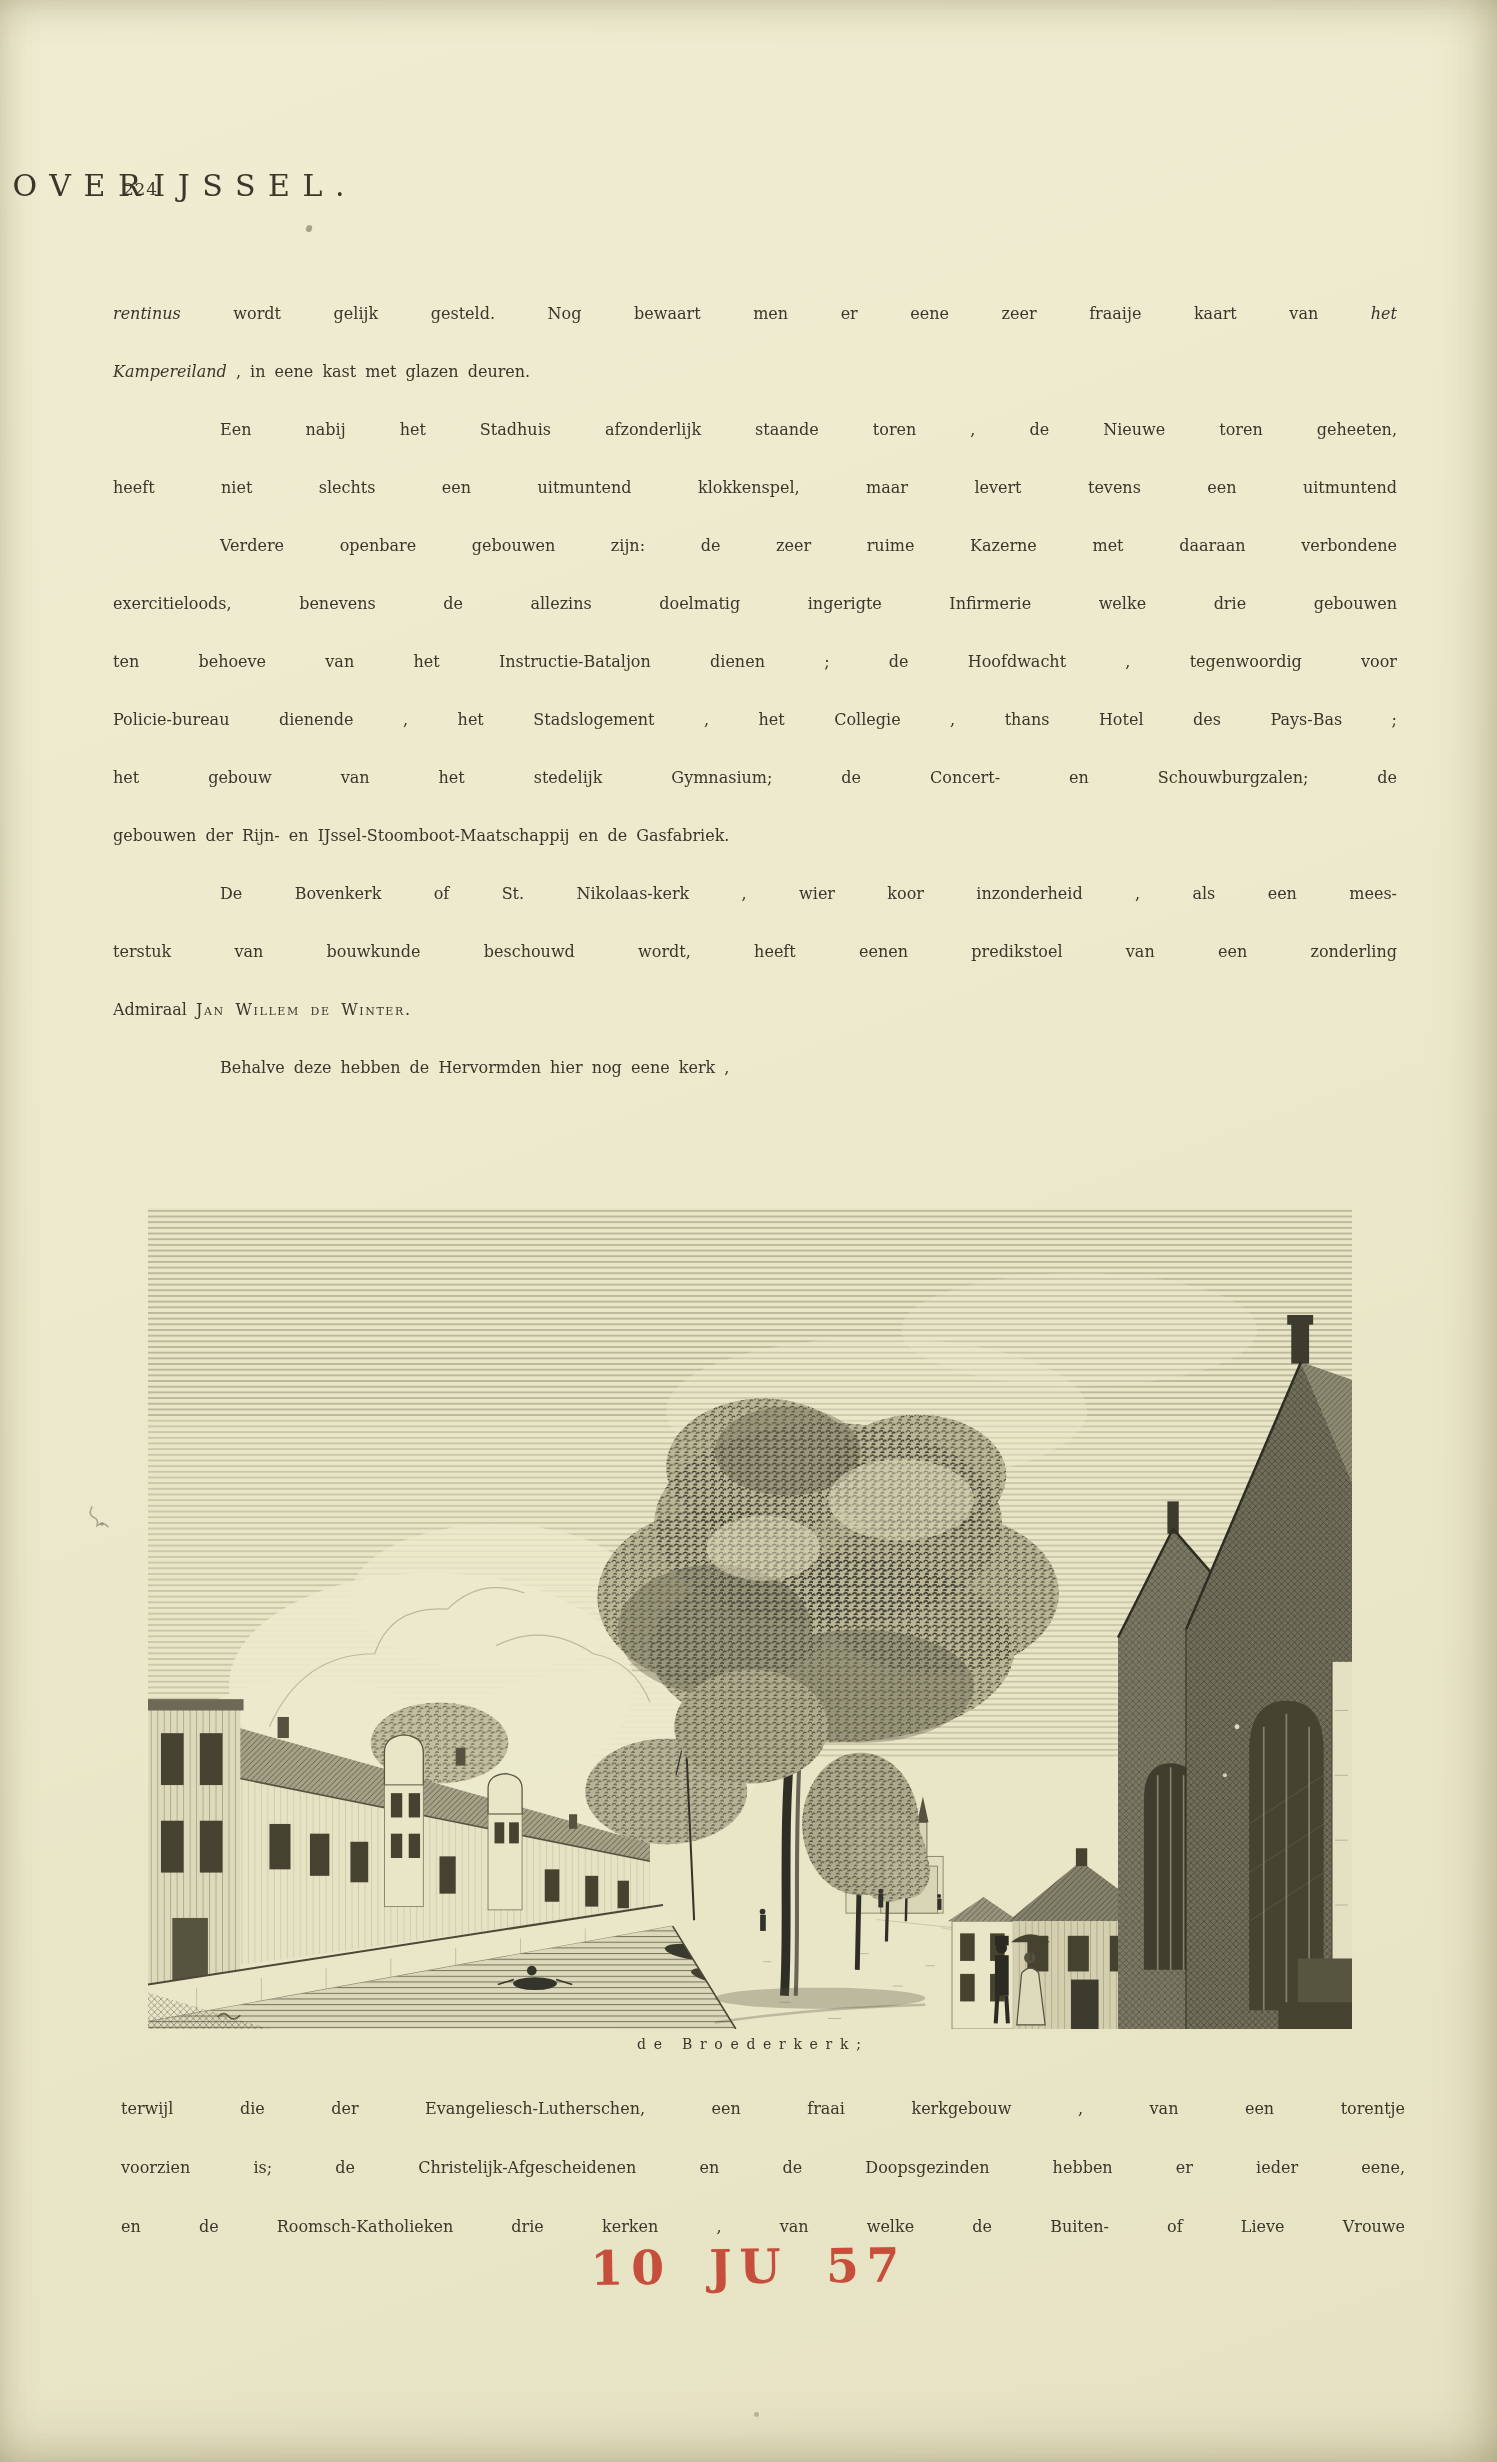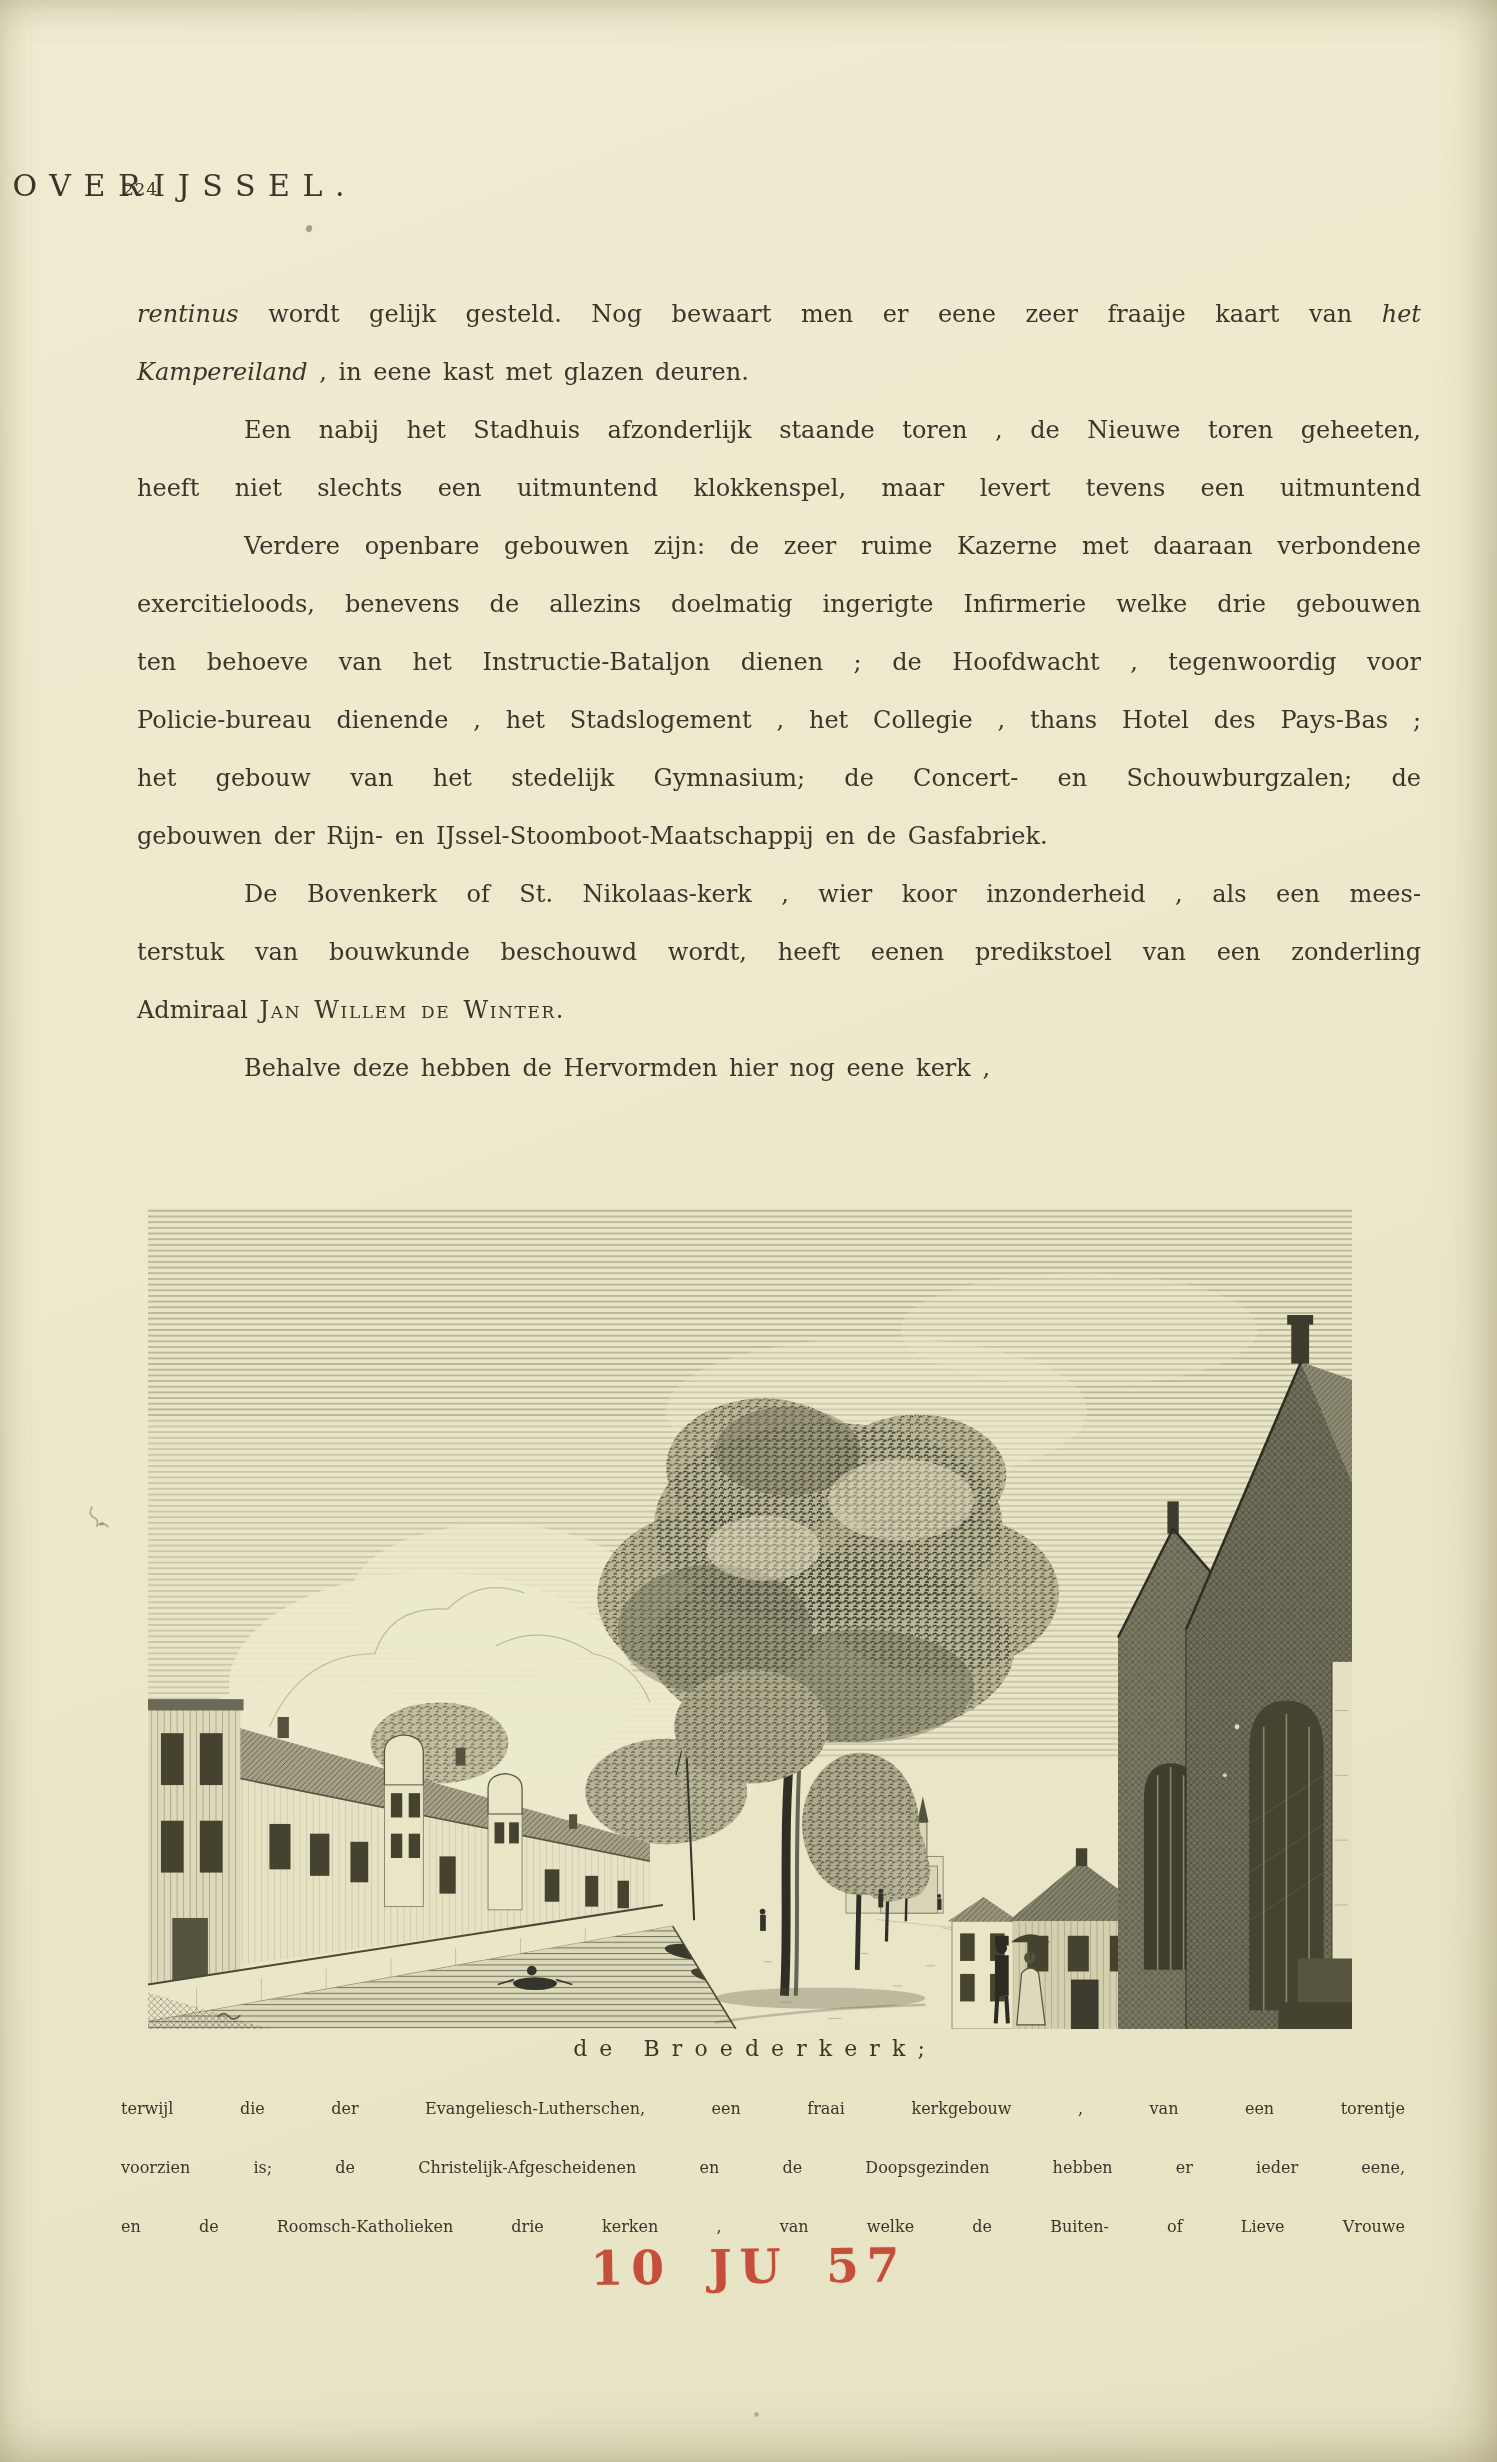--- a/index.html
+++ b/index.html
@@ -13,32 +13,32 @@
                 inset 18px 0 44px -26px rgba(120,110,70,.26),
                 inset 0 -31px 65px -31px rgba(120,110,70,.34),
                 inset 0 21px 49px -27.5px rgba(130,120,80,.28);}
   .pagenum{position:absolute;left:123px;top:179px;font-size:17px;letter-spacing:0.8px;}
   .header{position:absolute;left:0;top:168px;width:100%;text-align:left;
     font-size:30px;letter-spacing:.42em;text-indent:.42em;line-height:36px;}
   .speck{position:absolute;left:306px;top:225px;width:5.7px;height:7.3px;border-radius:50%;
     background:rgba(105,100,80,.55);transform:rotate(20deg);}
   .speck2{position:absolute;left:754px;top:2412px;width:4.9px;height:4.9px;border-radius:50%;
     background:rgba(110,105,85,.4);}
-  .text-block{position:absolute;left:137px;top:285px;width:1284px;font-size:24px;word-spacing:4px;}
+  .text-block{position:absolute;left:113px;top:285px;width:1284px;font-size:16px;word-spacing:4px;}
   .footer-block{position:absolute;left:121px;top:2079px;width:1284px;font-size:16px;word-spacing:4px;}
   .line{height:58px;line-height:58px;white-space:normal;}
   .footer-block .line{height:59px;line-height:59px;}
   .line.j{text-align:justify;text-align-last:justify;}
   .line.ind{text-indent:107px;}
   .it{font-style:italic;}
   .sc{font-variant:small-caps;letter-spacing:1.6px;}
   .engraving{position:absolute;left:148px;top:1208px;width:1204px;height:821px;}
   .engraving svg{display:block;width:100%;height:100%;}
   .caption{position:absolute;left:0;top:2036px;width:100%;text-align:center;
-    font-size:22px;letter-spacing:.55em;text-indent:.55em;}
+    font-size:14px;letter-spacing:.55em;text-indent:.55em;}
   .stamp{position:absolute;left:50%;top:2239px;transform:translateX(-50%) rotate(-.6deg);
     font-size:47px;font-weight:bold;letter-spacing:8px;word-spacing:13px;
     color:#c23f2c;opacity:.9;text-shadow:0 0 0.8px rgba(194,63,44,.55);}
   .pencil{position:absolute;left:81px;top:1500px;}
 </style>
 </head>
 <body>
 
 <div class="vignette"></div>
 

